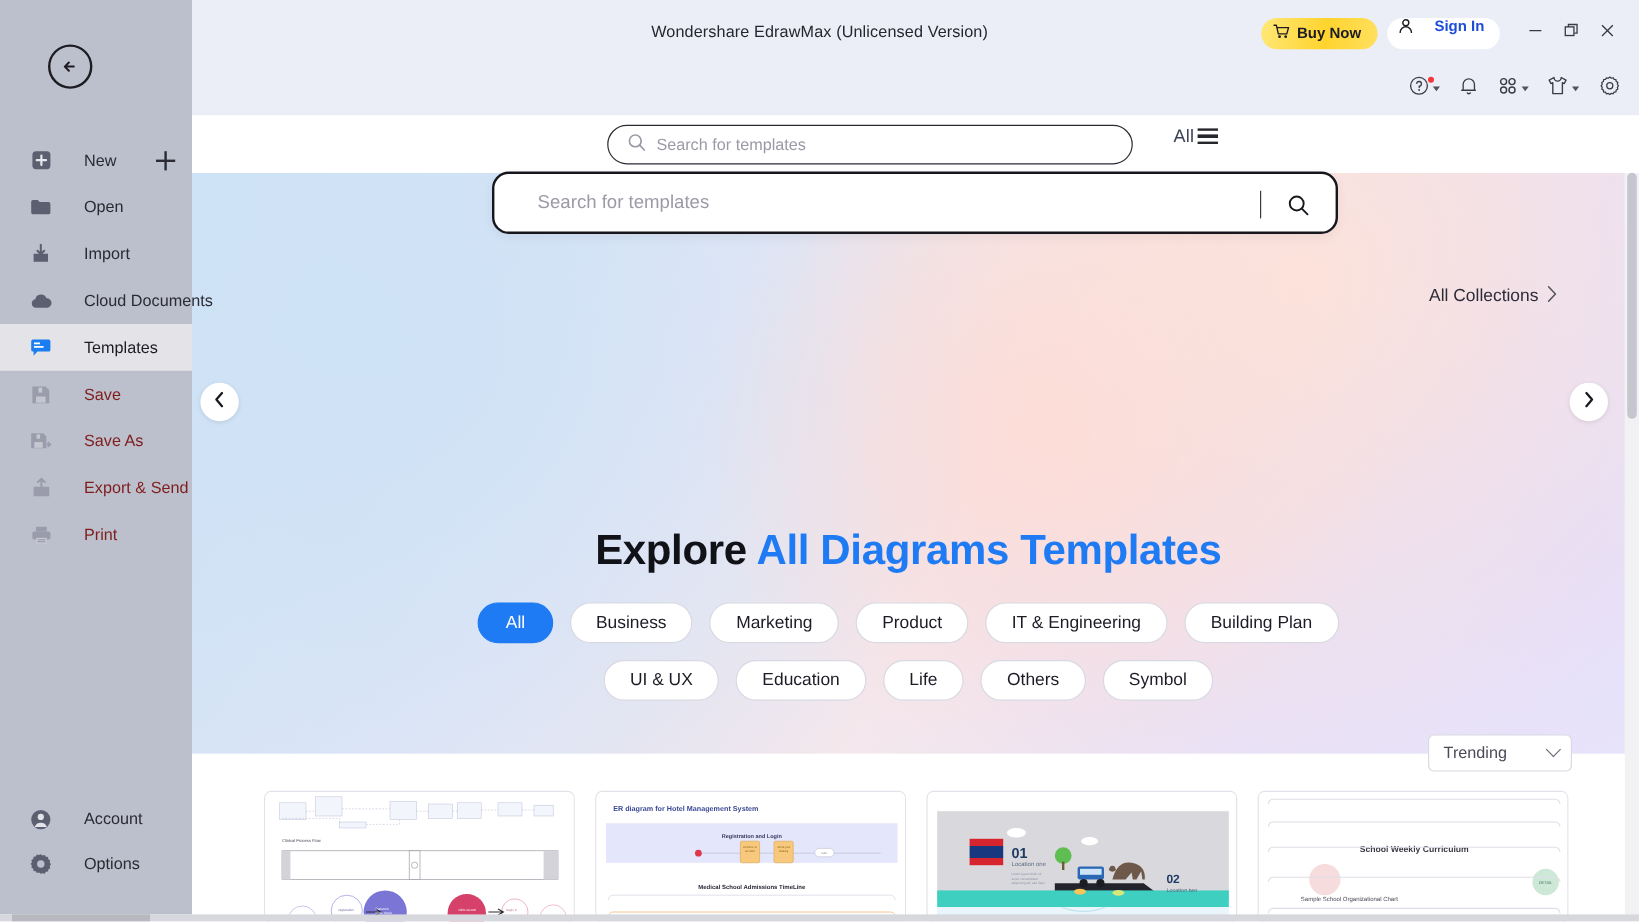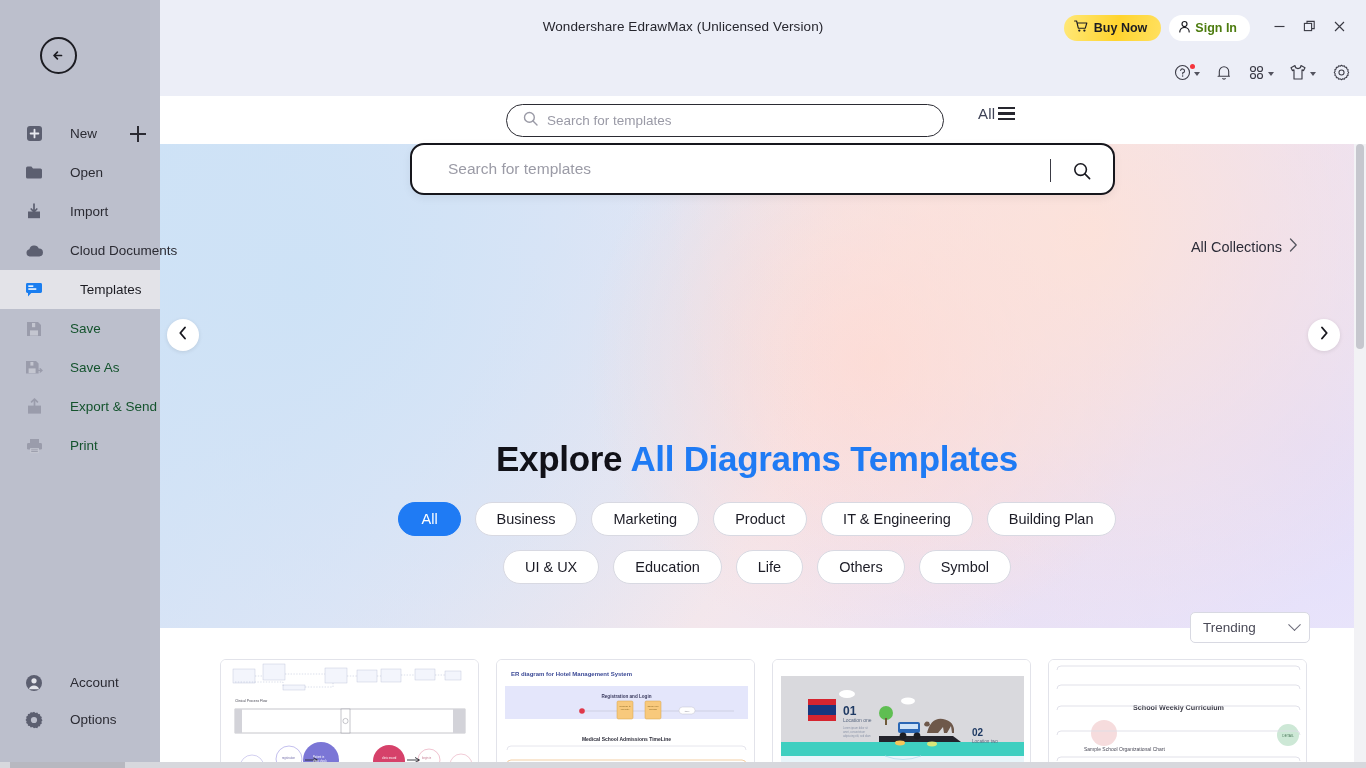--- a/index.html
+++ b/index.html
@@ -43,23 +43,23 @@
     cursor: pointer;
     color: #2b2b33;
     font-size: 13.5px;
   }
   .nav-item .nav-ico {
     width: 20px; height: 20px;
     margin-right: 12px;
     display: flex; align-items: center; justify-content: center;
     flex: none;
   }
-  .nav-item.active { background: #e3e3e8; gap: 10px; }
+  .nav-item.active { background: #e3e3e8; }
   .nav-item.active .nav-label { color: #1c1c22; }
-  .nav-item.disabled { color: #14532d; cursor: default; }
+  .nav-item.disabled { color: #7f1d1d; cursor: default; }
   .nav-label { line-height: 1; white-space: nowrap; margin-left: 14px; }
   .nav-plus {
     position: absolute; right: 14px; top: 50%; transform: translateY(-50%);
     width: 16px; height: 16px;
     cursor: pointer;
   }
   .nav-plus::before, .nav-plus::after {
     content:''; position:absolute; background:#2b2b33;
   }
   .nav-plus::before { left:0; top:7px; width:16px; height:2px; }
@@ -90,22 +90,22 @@
     border-radius: 13px;
     background: linear-gradient(100deg,#ffe879 0%, #ffd42e 55%, #ffe060 100%);
     display: flex; align-items: center; gap: 6px;
     font-size: 12.5px; font-weight: bold; color: #1c1c22;
     cursor: pointer; border: none;
     margin-right: 8px;
   }
   .sign-in {
     height: 26px; padding: 0 13px 0 9px;
     border-radius: 13px; background: #fff;
-    display: flex; align-items: center; gap: 4px;
-    font-size: 12.5px; font-weight: bold; color: #4d7c0f;
+    display: flex; gap: 17px;
+    font-size: 12.5px; font-weight: bold; color: #1d4ed8;
     cursor: pointer; border: none;
     margin-right: 14px;
   }
   .win-ctrl {
     width: 30px; height: 26px;
     display: flex; align-items: center; justify-content: center;
     cursor: pointer; color: #3a3a44;
   }
   .tool-row {
     position: absolute; right: 14px; top: 62px;

